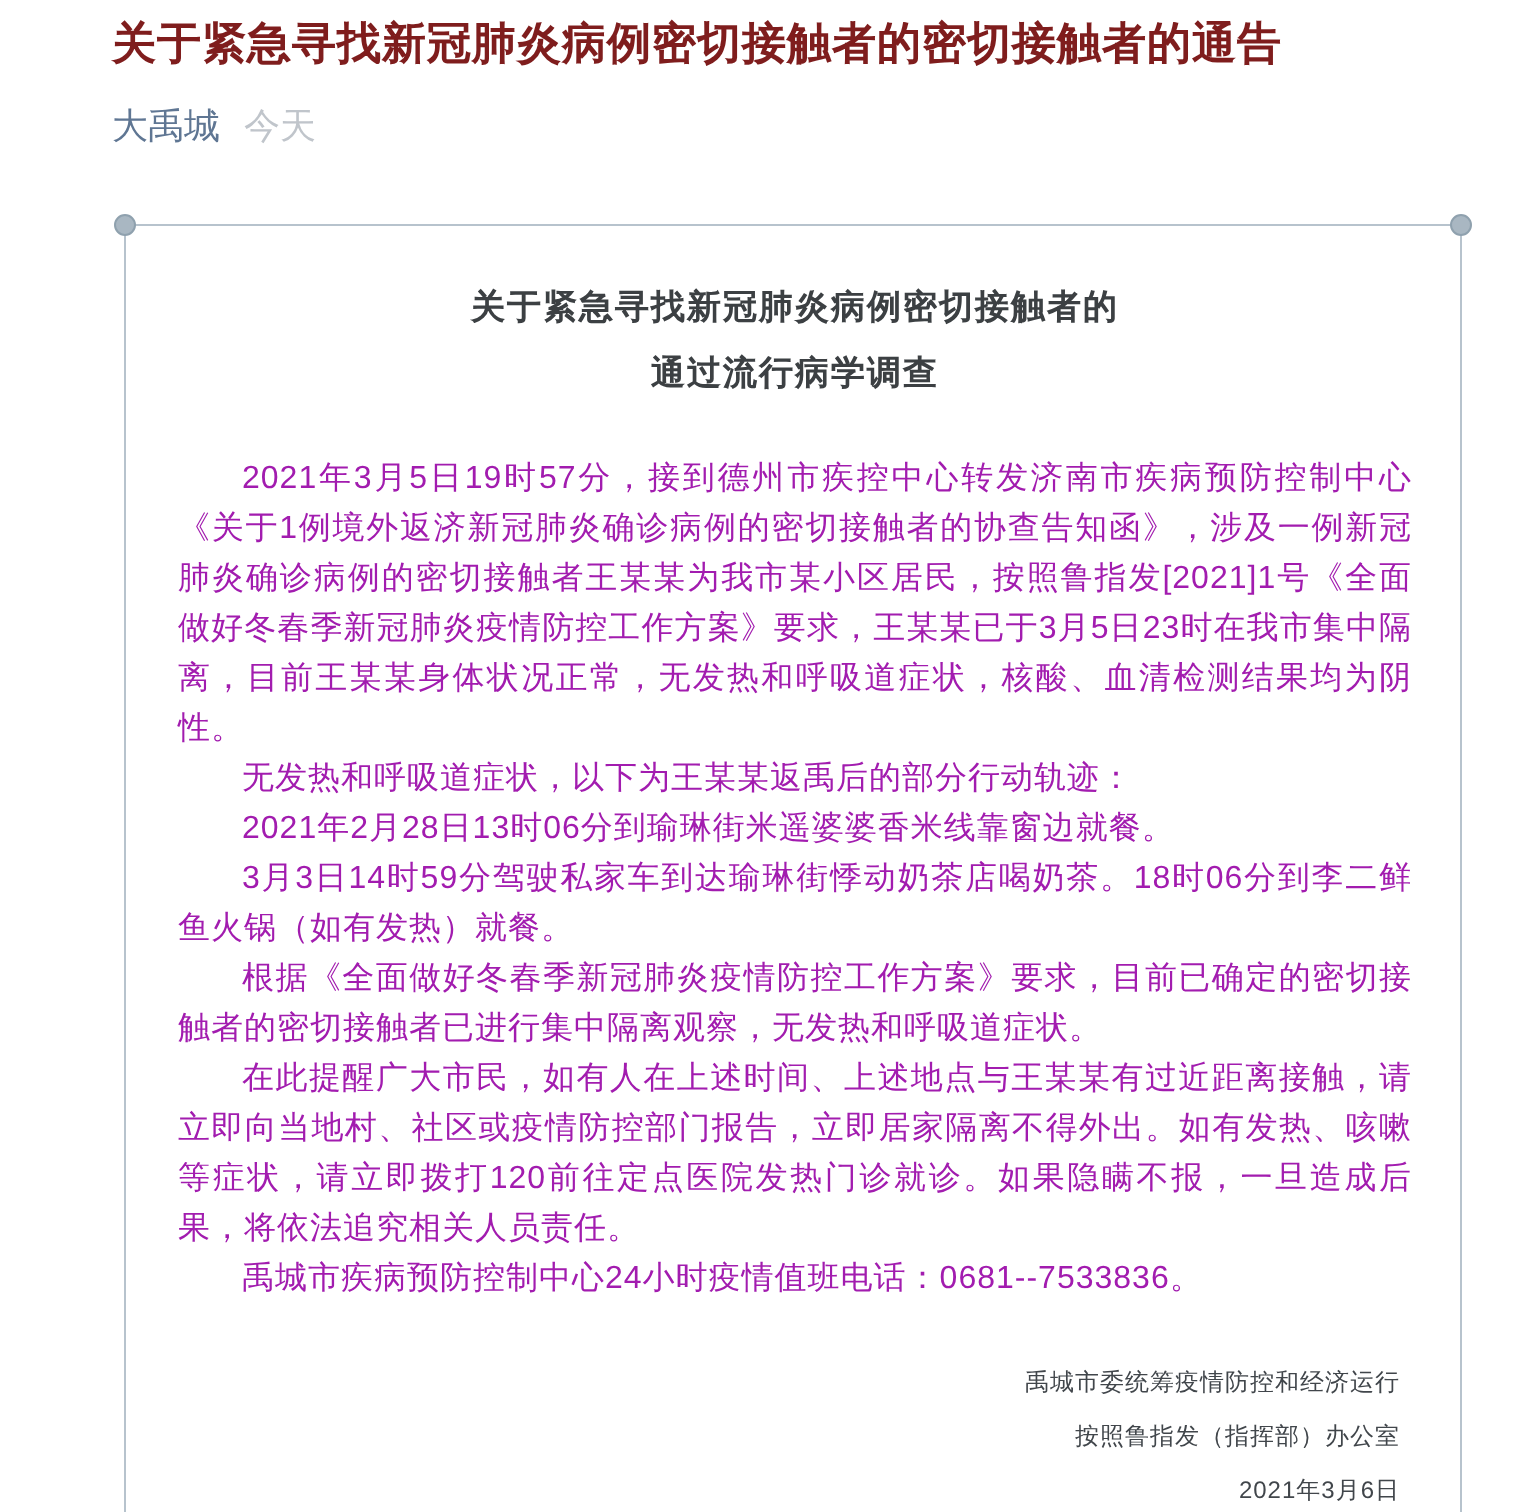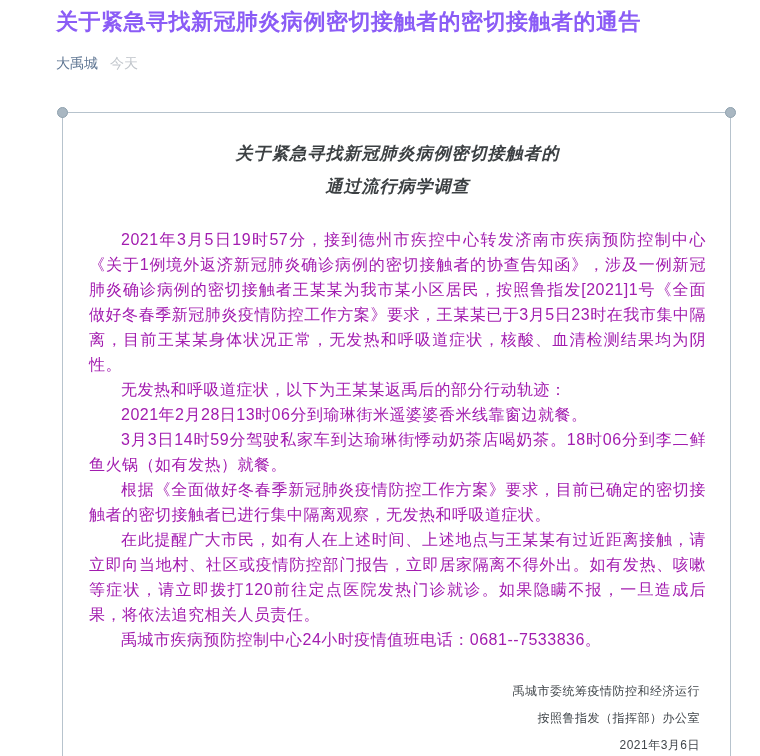--- a/index.html
+++ b/index.html
@@ -11,28 +11,29 @@
     width: 760px;
     height: 756px;
     overflow: hidden;
     font-family: "Liberation Sans", "DejaVu Sans", sans-serif;
     position: relative;
   }
   .page-title {
     margin: 8px 30px 0 56px;
     font-size: 22px;
     font-weight: bold;
-    color: #8b5cf6;
+    color: #7f1d1d;
     line-height: 1.3;
     letter-spacing: 0.5px;
   }
   .byline {
     margin: 17px 0 0 56px;
-    font-size: 14px;
+    font-size: 18px;
     line-height: 18px;
+    font-family: Liberation Serif, serif;
   }
   .account-name {
     color: #5f7693;
     text-decoration: none;
     cursor: pointer;
   }
   .publish-time {
     color: #c0c5cb;
     margin-left: 12px;
   }
@@ -58,21 +59,20 @@
   .dot-tl { left: -6px; top: -6px; }
   .dot-tr { right: -6px; top: -6px; }
   .notice-heading {
     text-align: center;
     font-weight: bold;
     font-size: 17px;
     color: #3c4043;
     line-height: 33px;
     margin: 8px 0 24px 0;
     letter-spacing: 1px;
-    font-style: italic;
   }
   .notice-body p.para {
     font-size: 16px;
     color: #a21caf;
     line-height: 25px;
     text-indent: 2em;
     margin: 0;
     text-align: justify;
     letter-spacing: 0.5px;
   }

